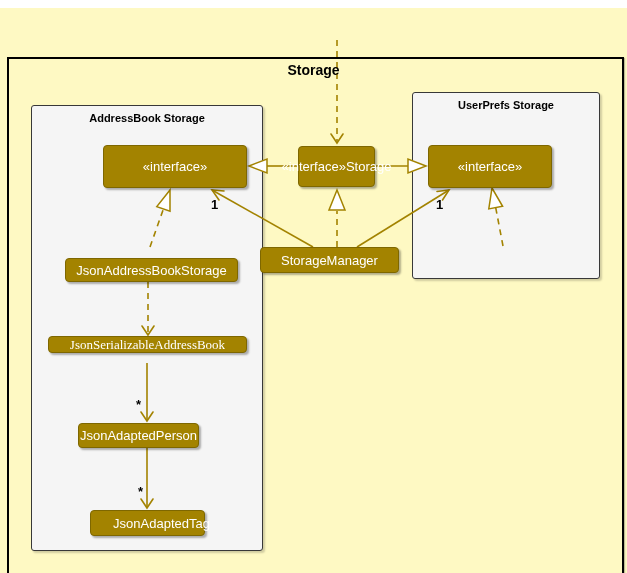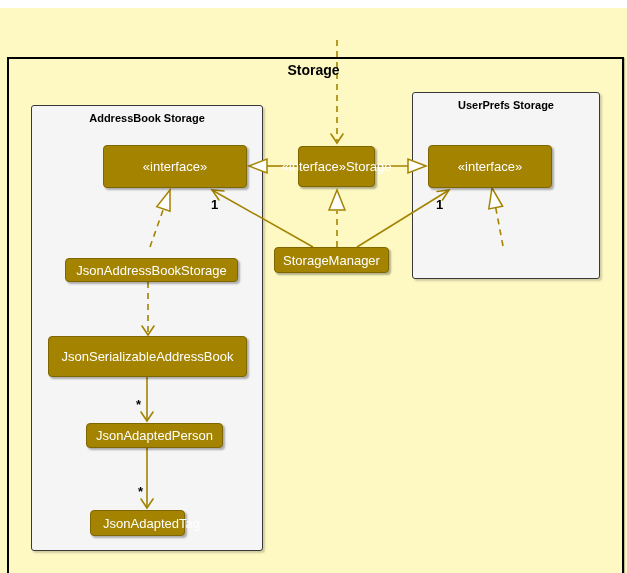--- a/index.html
+++ b/index.html
@@ -129,34 +129,34 @@
   </div>
 
   <div class="node" style="left:428px;top:137px;width:124px;height:43px;">
     <span>«interface»</span>
   </div>
 
   <div class="node" style="left:65px;top:250px;width:173px;height:24px;">
     <span>JsonAddressBookStorage</span>
   </div>
 
-  <div class="node" style="left:274px;top:239px;width:115px;height:26px;text-align:center;">
+  <div class="node" style="left:260px;top:239px;width:139px;height:26px;text-align:center;">
     <span>StorageManager</span>
   </div>
 
 
-  <div class="node" style="left:48px;top:328px;width:199px;height:41px;">
+  <div class="node" style="left:48px;top:328px;width:199px;height:17px;font-family:Liberation Serif, serif;">
     <span>JsonSerializableAddressBook</span>
   </div>
 
-  <div class="node" style="left:86px;top:415px;width:137px;height:25px;justify-content:center;">
+  <div class="node" style="left:78px;top:415px;width:121px;height:25px;justify-content:center;">
     <span>JsonAdaptedPerson</span>
   </div>
 
-  <div class="node" style="left:90px;top:502px;width:95px;height:26px;padding-left:28px;">
+  <div class="node" style="left:90px;top:502px;width:115px;height:26px;padding-left:28px;">
     <span>JsonAdaptedTag</span>
   </div>
 
   <div class="mult" style="left:211px;top:190px;">1</div>
   <div class="mult" style="left:436px;top:190px;">1</div>
   <div class="mult" style="left:136px;top:390px;">*</div>
   <div class="mult" style="left:138px;top:477px;">*</div>
 
 </div>
 

